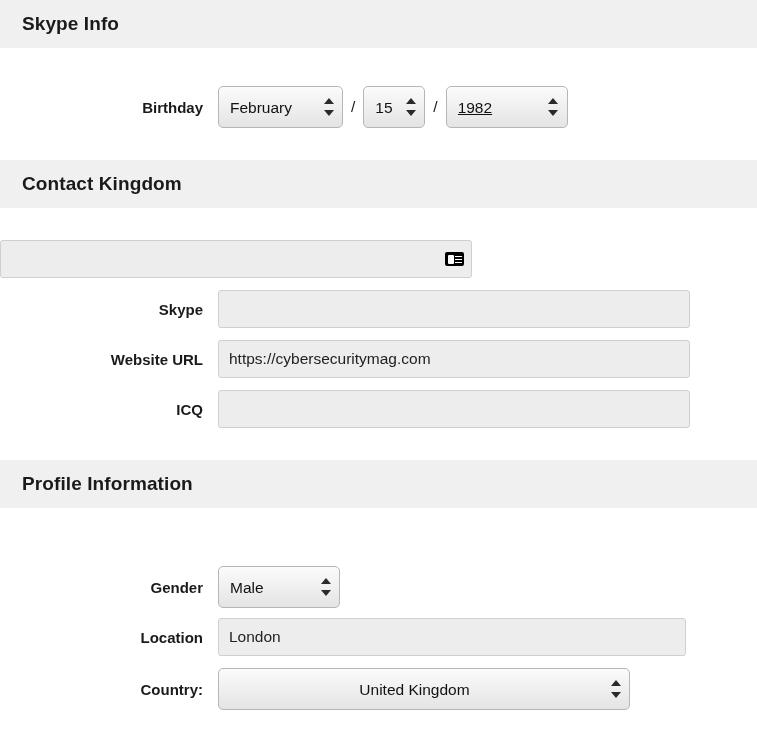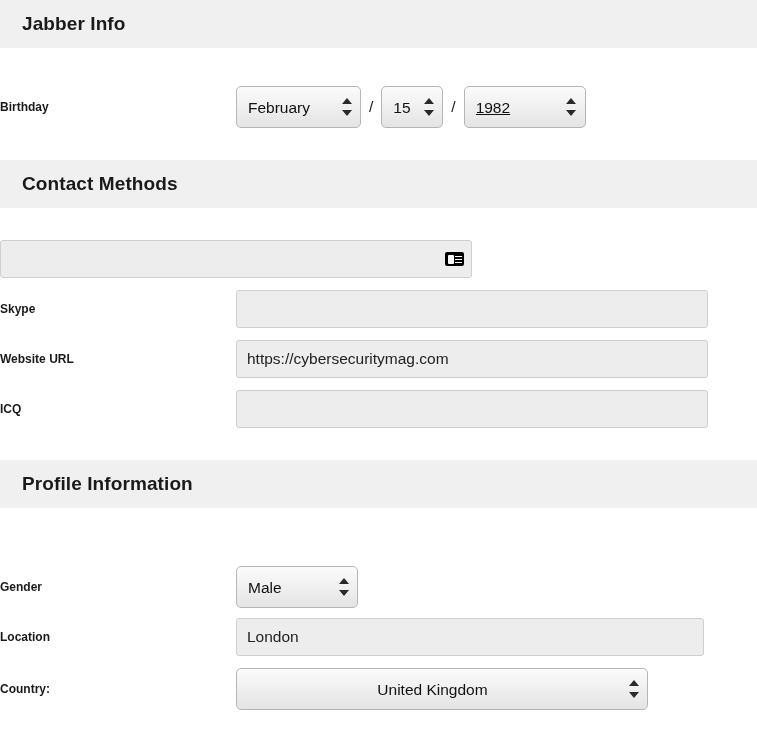--- a/index.html
+++ b/index.html
@@ -38,24 +38,24 @@
 
   
   .field-row {
     display: flex;
     align-items: center;
     width: 757px;
     padding-left: 0;
   }
 
   .field-label {
-    width: 236px;
-    text-align: left;
+    width: 218px;
+    text-align: right;
     padding-right: 15px;
-    font-size: 12px;
+    font-size: 15px;
     font-weight: bold;
     color: #1a1a1a;
     white-space: nowrap;
   }
 
   .field-control {
     display: flex;
     align-items: center;
   }
 
@@ -162,21 +162,21 @@
   .sp-20 { height: 20px; }
   .sp-32 { height: 32px; }
   .sp-38 { height: 38px; }
 </style>
 </head>
 <body>
 
 <div class="page">
 
   <div class="section-header">
-    <span class="title">Jabber Info</span>
+    <span class="title">Skype Info</span>
   </div>
 
   <div class="sp-38"></div>
 
   <div class="field-row">
     <div class="field-label">Birthday</div>
     <div class="field-control">
       <span class="sel-wrap">
         <select class="sel month">
           <option>February</option>
@@ -205,21 +205,21 @@
             <i class="up"></i>
             <i class="down"></i>
           </span>
       </span>
     </div>
   </div>
 
   <div class="sp-32"></div>
 
   <div class="section-header">
-    <span class="title">Contact Methods</span>
+    <span class="title">Contact Kingdom</span>
   </div>
 
   <div class="sp-32"></div>
 
   <div class="field-row">
     <div class="field-control">
       <span class="input-with-icon">
         <input class="text-input" type="text" value="" style="">
         <span class="card-icon"></span>
       </span>

